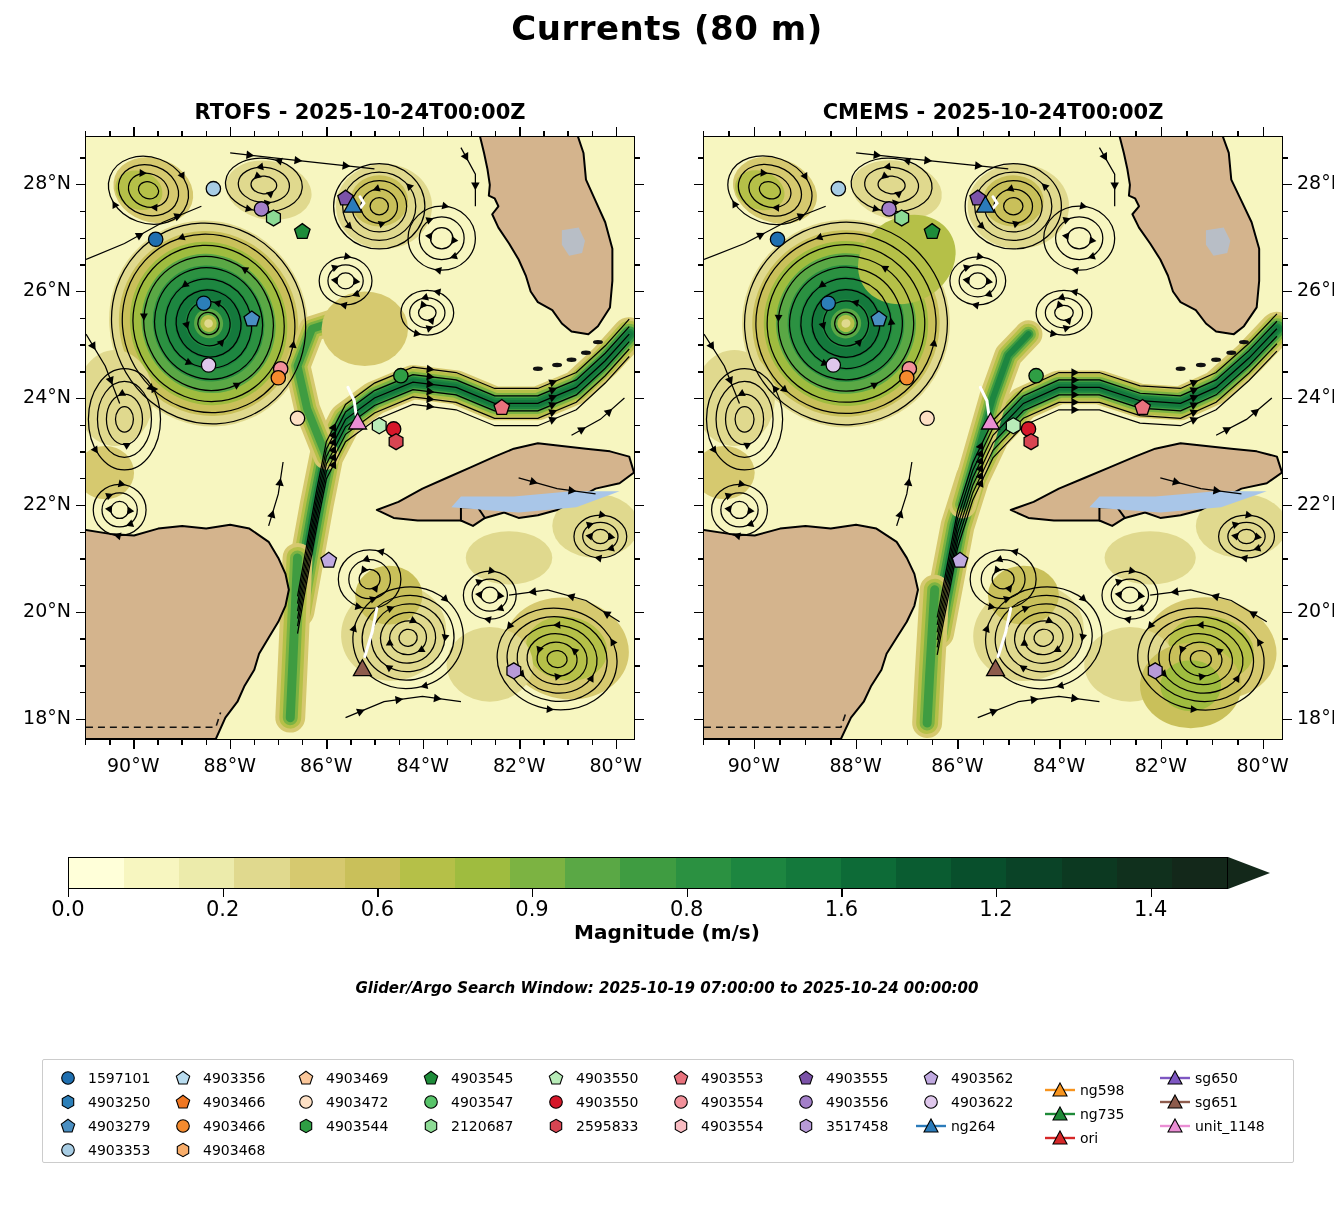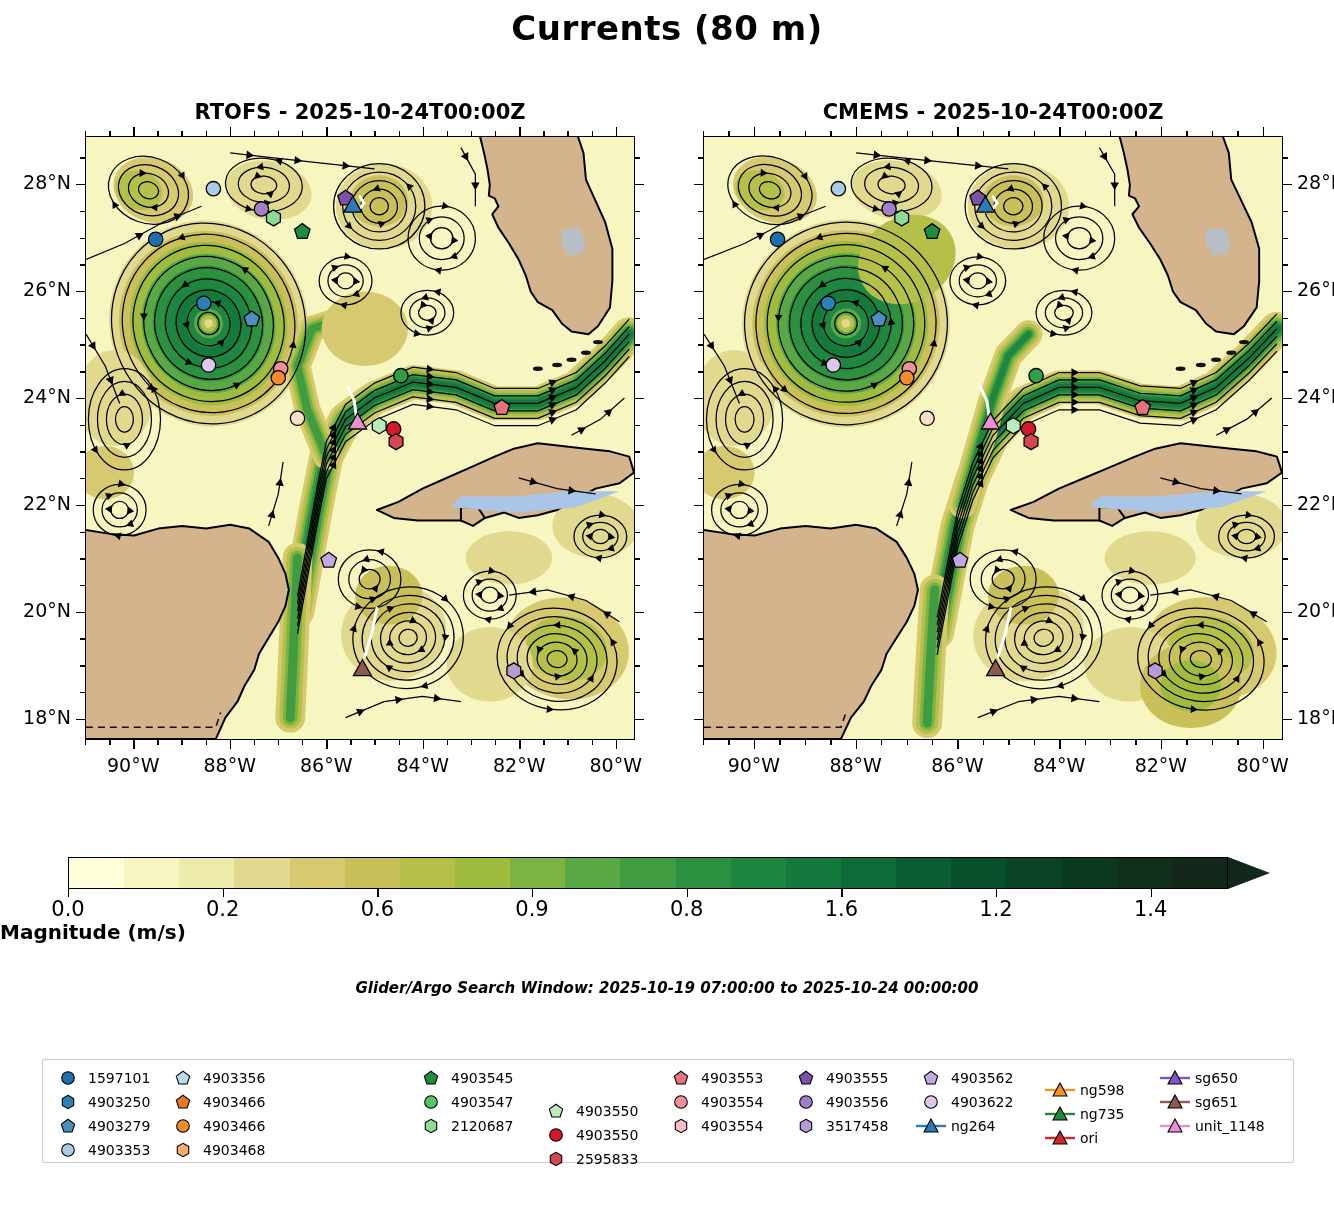--- a/index.html
+++ b/index.html
@@ -32,21 +32,21 @@
   .tick-h{height:1.4px;}
 
   
   #colorbar-wrap{position:absolute;left:68px;top:857px;width:1200px;height:32px;}
   #colorbar-bar{position:absolute;left:0;top:0;width:1160px;height:32px;border:1.3px solid #000;box-sizing:border-box;display:flex;}
   #colorbar-bar div{height:100%;flex:1 1 auto;}
   #colorbar-arrow{position:absolute;left:1160px;top:0;width:0;height:0;
      border-top:16px solid transparent;border-bottom:16px solid transparent;border-left:42px solid #0e1c10;}
   .cb-tick{position:absolute;top:889px;width:1.4px;height:8px;background:#000;}
   .cb-tlabel{position:absolute;top:897px;font-size:21px;color:#000;transform:translateX(-50%);text-align:center;}
-  #colorbar-label{position:absolute;left:0;top:920px;width:1334px;text-align:left;font-size:20px;font-weight:bold;color:#000;}
+  #colorbar-label{position:absolute;left:0;top:920px;width:1334px;text-align:center;font-size:20px;font-weight:bold;color:#000;}
 
   #search-window{position:absolute;left:0;top:979px;width:1334px;text-align:center;
      font-size:15px;font-style:italic;font-weight:bold;color:#000;}
 
   
   #legend-box{position:absolute;left:42px;top:1059px;width:1252px;height:104px;
      border:1px solid #cccccc;background:#ffffff;box-sizing:border-box;border-radius:2px;}
   .legend-col{position:absolute;top:6px;}
   .legend-entry{display:flex;align-items:center;height:24px;}
   .legend-entry .glyph{width:34px;height:22px;flex:0 0 34px;display:flex;align-items:center;justify-content:center;}
@@ -993,20 +993,46 @@
       </div>
       <div class="legend-entry">
         <span class="glyph">
           <svg class="gsym" width="30" height="20" viewBox="0 0 30 20">
             <polygon points="15,3.3 20.7,6.6 20.7,13.4 15,16.7 9.3,13.4 9.3,6.6" stroke="#000" stroke-width="1.1" fill="#f8ad6a"></polygon>
           </svg>
         </span>
         <span class="lbl">4903468</span>
       </div>
     </div>
+    <div class="legend-col" style="left: 246px;">
+      <div class="legend-entry">
+        <span class="glyph">
+          <svg class="gsym" width="30" height="20" viewBox="0 0 30 20">
+            <polygon points="15,3.2 21.7,8.1 19.1,16 10.9,16 8.3,8.1" stroke="#000" stroke-width="1.1" fill="#fbc79a"></polygon>
+          </svg>
+        </span>
+        <span class="lbl">4903469</span>
+      </div>
+      <div class="legend-entry">
+        <span class="glyph">
+          <svg class="gsym" width="30" height="20" viewBox="0 0 30 20">
+            <circle cx="15" cy="10" r="6.3" stroke="#000" stroke-width="1.1" fill="#fde0c5"></circle>
+          </svg>
+        </span>
+        <span class="lbl">4903472</span>
+      </div>
+      <div class="legend-entry">
+        <span class="glyph">
+          <svg class="gsym" width="30" height="20" viewBox="0 0 30 20">
+            <polygon points="15,3.3 20.7,6.6 20.7,13.4 15,16.7 9.3,13.4 9.3,6.6" stroke="#000" stroke-width="1.1" fill="#2f9e44"></polygon>
+          </svg>
+        </span>
+        <span class="lbl">4903544</span>
+      </div>
+    </div>
     <div class="legend-col" style="left: 371px;">
       <div class="legend-entry">
         <span class="glyph">
           <svg class="gsym" width="30" height="20" viewBox="0 0 30 20">
             <polygon points="15,3.2 21.7,8.1 19.1,16 10.9,16 8.3,8.1" stroke="#000" stroke-width="1.1" fill="#1e8c3a"></polygon>
           </svg>
         </span>
         <span class="lbl">4903545</span>
       </div>
       <div class="legend-entry">
@@ -1019,21 +1045,21 @@
       </div>
       <div class="legend-entry">
         <span class="glyph">
           <svg class="gsym" width="30" height="20" viewBox="0 0 30 20">
             <polygon points="15,3.3 20.7,6.6 20.7,13.4 15,16.7 9.3,13.4 9.3,6.6" stroke="#000" stroke-width="1.1" fill="#8ddb95"></polygon>
           </svg>
         </span>
         <span class="lbl">2120687</span>
       </div>
     </div>
-    <div class="legend-col" style="left: 496px; margin-top: 33px;">
+    <div class="legend-col" style="left: 496px;">
       <div class="legend-entry">
         <span class="glyph">
           <svg class="gsym" width="30" height="20" viewBox="0 0 30 20">
             <polygon points="15,3.2 21.7,8.1 19.1,16 10.9,16 8.3,8.1" stroke="#000" stroke-width="1.1" fill="#b8ecb8"></polygon>
           </svg>
         </span>
         <span class="lbl">4903550</span>
       </div>
       <div class="legend-entry">
         <span class="glyph">

